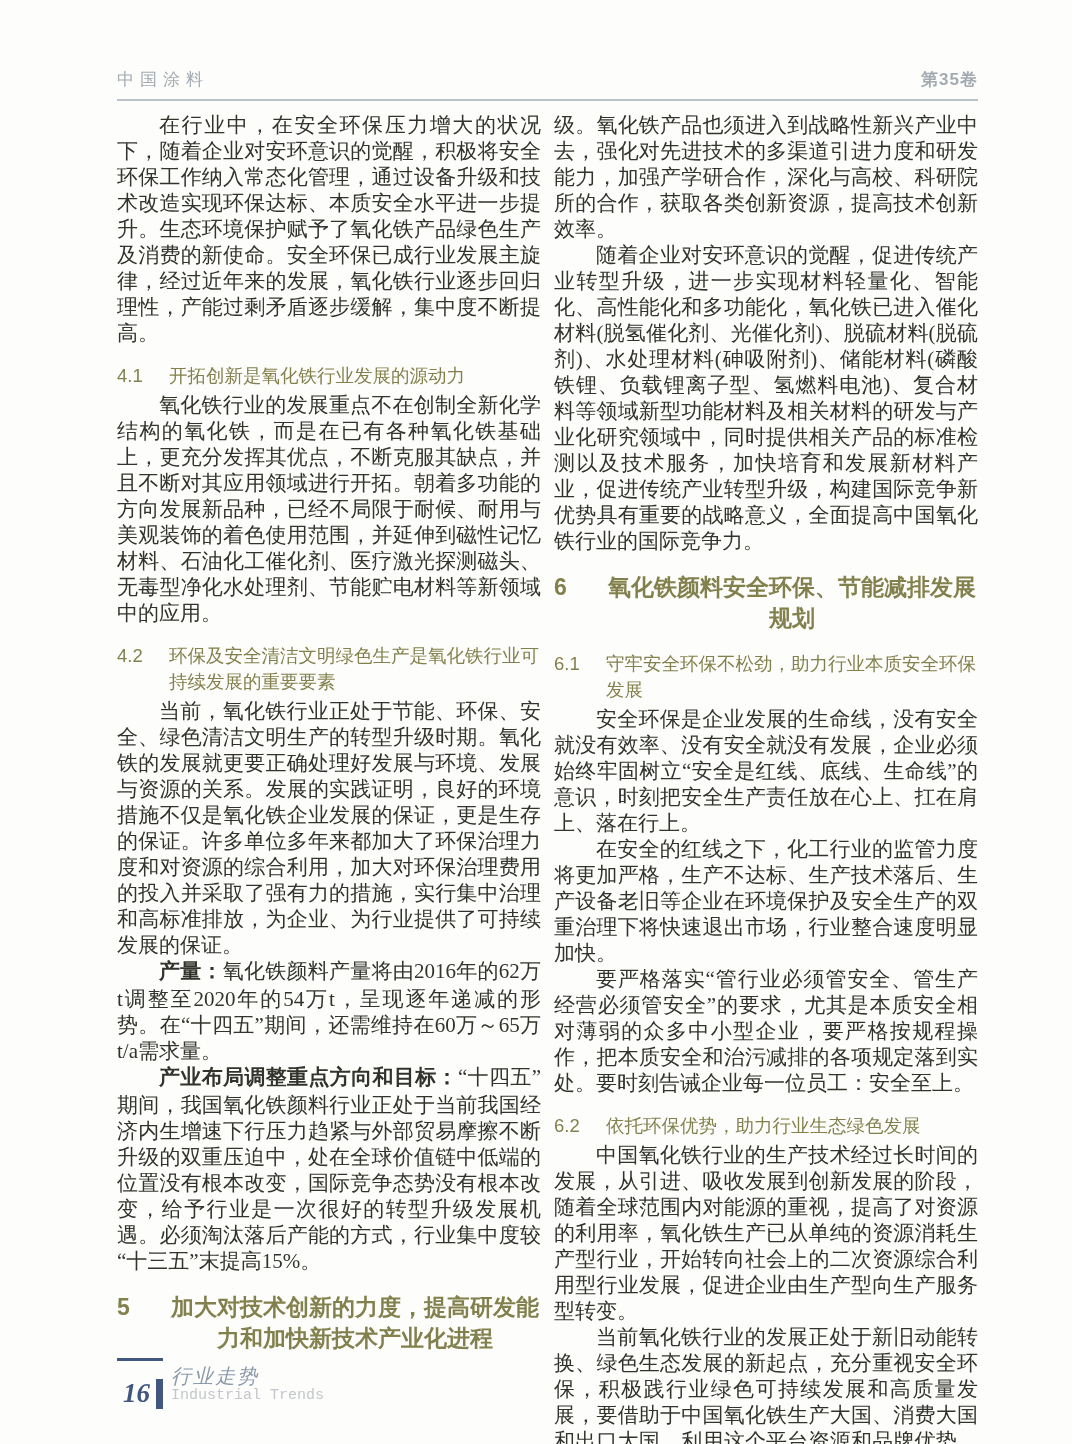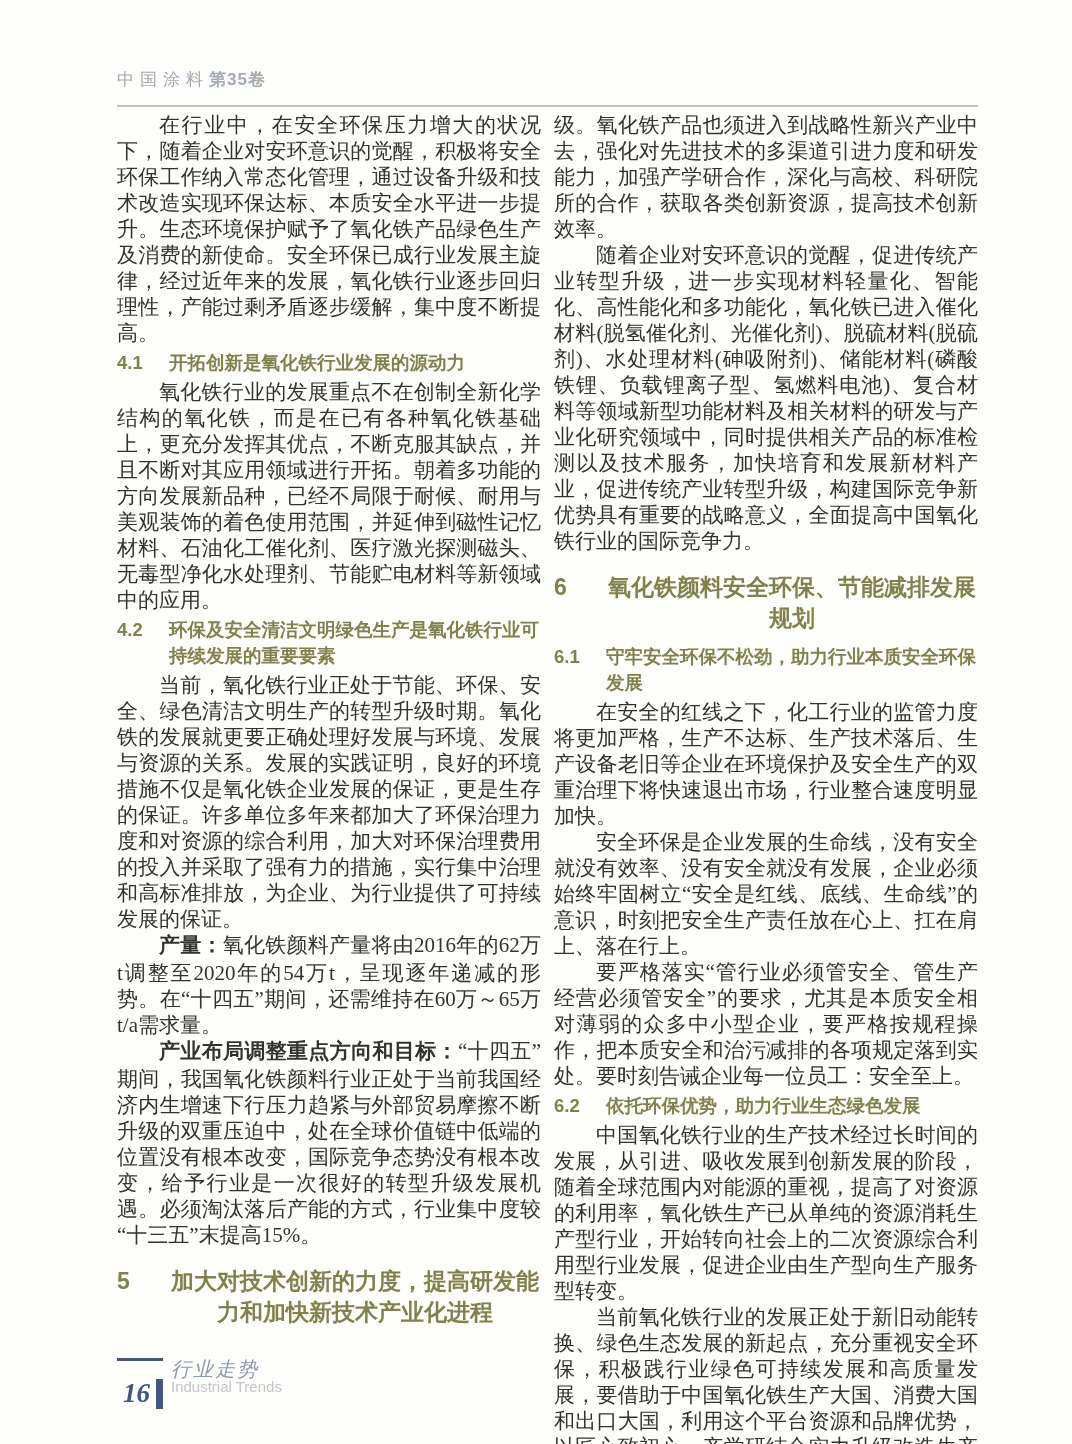--- a/index.html
+++ b/index.html
@@ -8,22 +8,22 @@
     background:#fdfdfb;
     font-family:"Liberation Serif","DejaVu Serif",serif;
     color:#33332e;
     -webkit-font-smoothing:antialiased;
   }
   .page{position:absolute;inset:0;}
 
   
   .runhead{
     position:absolute;left:117px;right:94px;top:68px;
-    display:flex;align-items:flex-end;
-    padding-bottom:14px;border-bottom:2px solid #bcc2c6;
+    display:flex;justify-content:space-between;align-items:flex-end;
+    padding-bottom:8px;border-bottom:2px solid #bcc2c6;
     color:#a3aab0;font-size:17px;
     font-family:"Liberation Sans","DejaVu Sans",sans-serif;
   }
   .runhead .jt{letter-spacing:6px;}
   .runhead .vol{letter-spacing:1px;font-weight:bold;}
 
   
   .cols{
     position:absolute;left:117px;top:112px;width:861px;
     display:flex;gap:13px;
@@ -34,22 +34,22 @@
     font-size:21px;line-height:26px;letter-spacing:0px;
     text-align:justify;text-justify:inter-ideograph;
     overflow-wrap:break-word;word-break:break-all;
   }
   .col p.ind{text-indent:2em;}
   .col p b{font-family:Liberation Mono, monospace;font-weight:bold;}
 
   
   .hsub{
     display:flex;align-items:flex-start;
-    margin:4px 0 3px 0;
-    color:#82814d;font-weight:bold;
+    margin:17px 0 3px 0;
+    color:#82814d;font-weight:normal;
     font-family:"Liberation Sans","DejaVu Sans",sans-serif;
     font-size:18.5px;line-height:26px;
   }
   .hsub .num{flex:0 0 52px;}
   .hsub .ttl{flex:1;text-align:left;}
 
   
   .hbig{
     display:flex;align-items:flex-start;
     margin:18px 0 10px 0;
@@ -71,21 +71,22 @@
     padding-top:18px;
     display:flex;align-items:stretch;
   }
   .pn{
     color:#41577d;font-size:27px;font-weight:bold;font-style:italic;
     padding:0 6px 2px 6px;line-height:28px;
   }
   .pn-bar{width:7px;background:#41577d;}
   .sect{
     margin-left:8px;padding-top:1px;
-    font-family:Liberation Sans, sans-serif;
+    font-family:Liberation Mono, monospace;
+    margin-top:9px;
   }
   .sect .cn{color:#8c9aac;font-size:20px;font-style:italic;line-height:20px;letter-spacing:2px;}
   .sect .en{color:#c3c6cb;font-size:15px;line-height:15px;}
 </style>
 </head>
 <body>
 
 <div class="page">
 
   <div class="runhead">
@@ -130,22 +131,22 @@
       <div class="hbig">
         <span class="num">6</span>
         <span class="ttl">氧化铁颜料安全环保、节能减排发展规划</span>
       </div>
 
       <div class="hsub">
         <span class="num">6.1</span>
         <span class="ttl">守牢安全环保不松劲，助力行业本质安全环保发展</span>
       </div>
 
+      <p class="ind">安全环保是企业发展的生命线，没有安全就没有效率、没有安全就没有发展，企业必须始终牢固树立“安全是红线、底线、生命线”的意识，时刻把安全生产责任放在心上、扛在肩上、落在行上。</p>
       <p class="ind">在安全的红线之下，化工行业的监管力度将更加严格，生产不达标、生产技术落后、生产设备老旧等企业在环境保护及安全生产的双重治理下将快速退出市场，行业整合速度明显加快。</p>
-      <p class="ind">安全环保是企业发展的生命线，没有安全就没有效率、没有安全就没有发展，企业必须始终牢固树立“安全是红线、底线、生命线”的意识，时刻把安全生产责任放在心上、扛在肩上、落在行上。</p>
       <p class="ind">要严格落实“管行业必须管安全、管生产经营必须管安全”的要求，尤其是本质安全相对薄弱的众多中小型企业，要严格按规程操作，把本质安全和治污减排的各项规定落到实处。要时刻告诫企业每一位员工：安全至上。</p>
 
       <div class="hsub">
         <span class="num">6.2</span>
         <span class="ttl">依托环保优势，助力行业生态绿色发展</span>
       </div>
 
       <p class="ind">中国氧化铁行业的生产技术经过长时间的发展，从引进、吸收发展到创新发展的阶段，随着全球范围内对能源的重视，提高了对资源的利用率，氧化铁生产已从单纯的资源消耗生产型行业，开始转向社会上的二次资源综合利用型行业发展，促进企业由生产型向生产服务型转变。</p>
       <p class="ind">当前氧化铁行业的发展正处于新旧动能转换、绿色生态发展的新起点，充分重视安全环保，积极践行业绿色可持续发展和高质量发展，要借助于中国氧化铁生产大国、消费大国和出口大国，利用这个平台资源和品牌优势，以匠心致初心，产学研结合实力升级改造生产环境，开启中国氧化铁行业全面绿色生产新时代。</p>
     </div>

